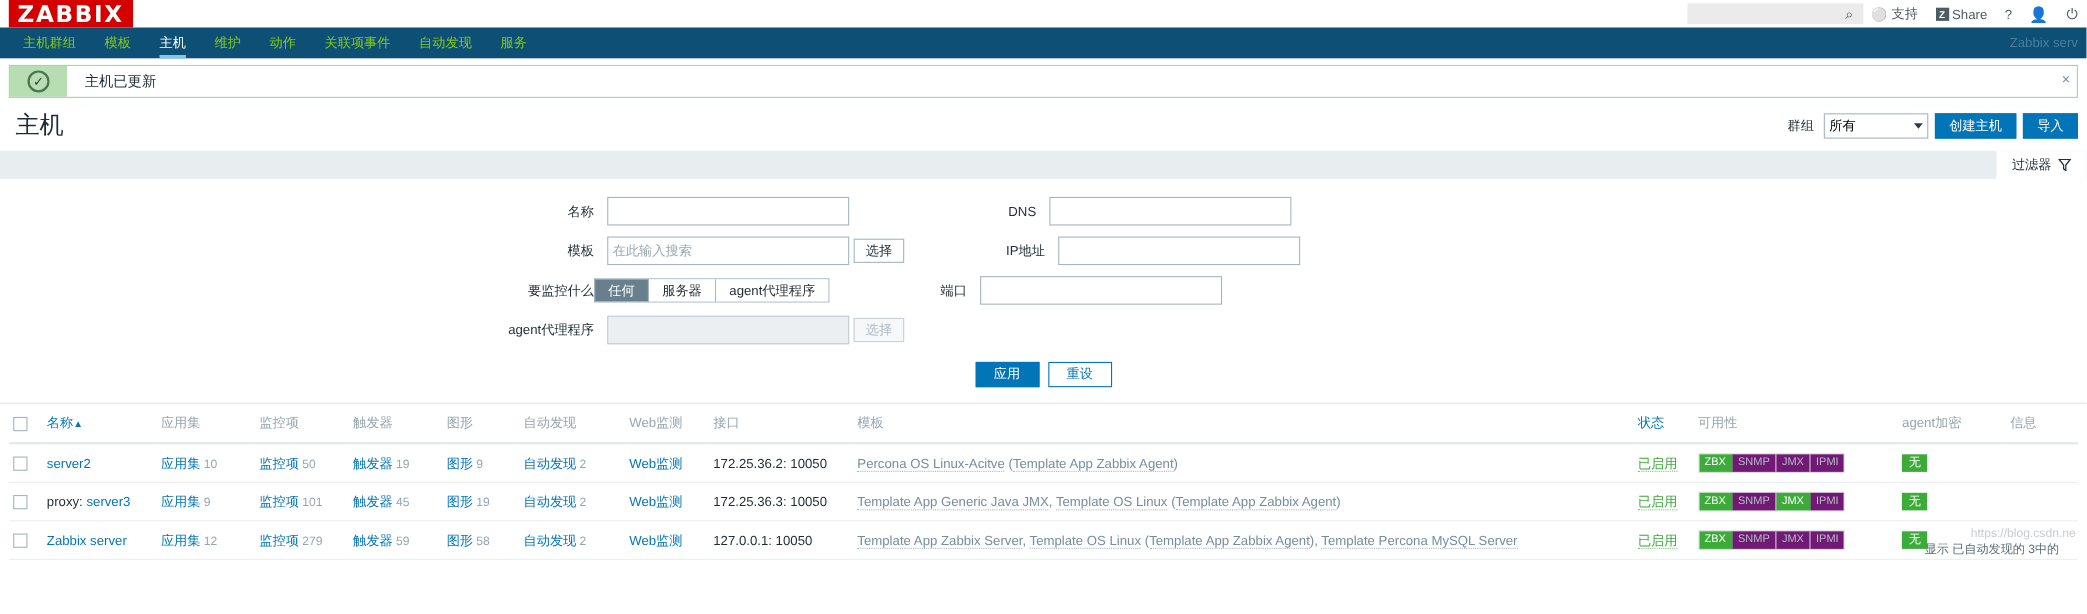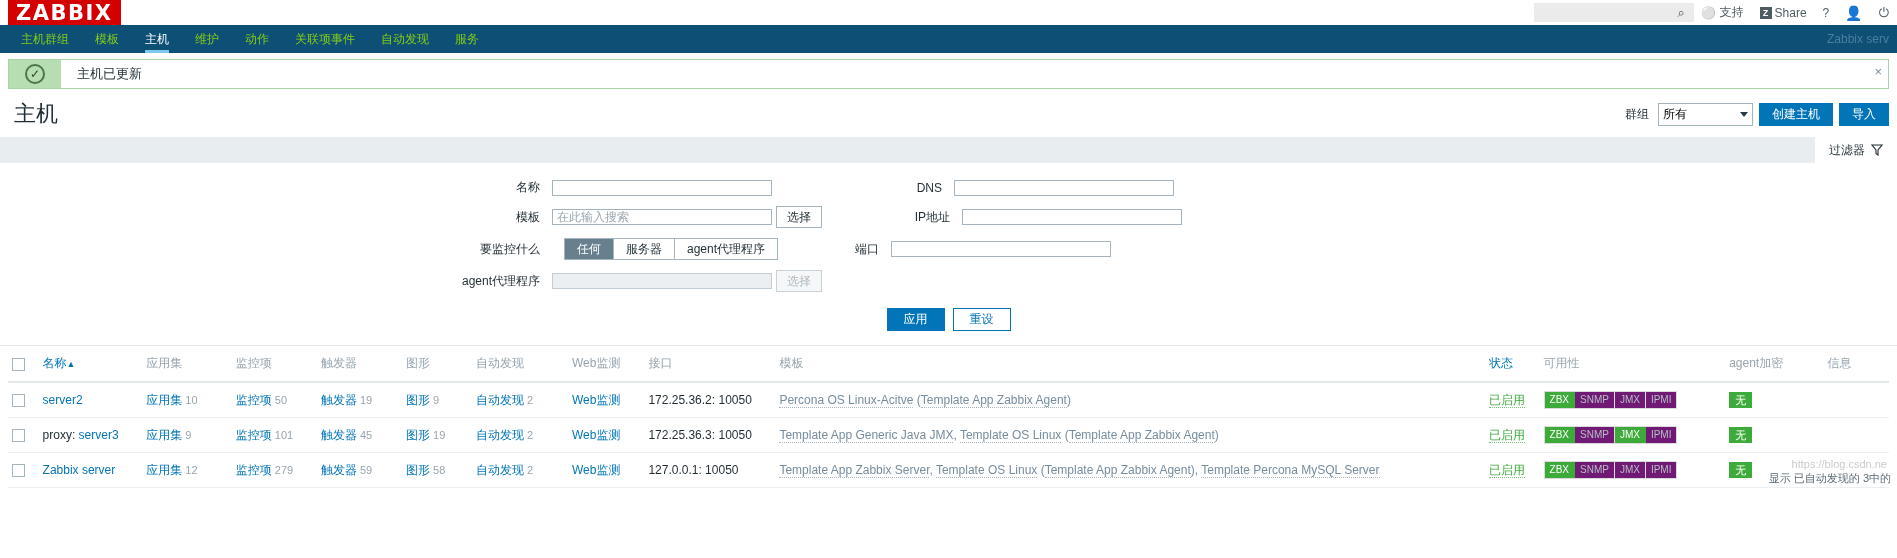--- a/index.html
+++ b/index.html
@@ -167,21 +167,21 @@
   
   .filterform {
     background:#ffffff;
     padding:16px 0 14px 0;
     border-bottom:1px solid #dfe4e7;
     position:relative;
   }
   .frow { display:flex; align-items:center; margin-bottom:10px; }
   .lbl { text-align:right; font-size:12px; color:#1f2c33; }
   .inp {
-    border:1px solid #a5b5c0; background:#fff; height:16px;
+    border:1px solid #a5b5c0; background:#fff; height:26px;
     font-size:12px; padding:0 4px; outline:none;
     font-family:"Liberation Sans", sans-serif;
     color:#1f2c33;
   }
   .inp::placeholder { color:#9aa7b0; }
   .inp:disabled { background:#eceff1; border-color:#c3ccd3; }
   .btn-sel {
     border:1px solid #a5b5c0; background:#fff; height:22px;
     padding:0 10px; font-size:12px; cursor:pointer; margin-left:4px;
     font-family:"Liberation Sans", sans-serif; color:#1f2c33;
@@ -241,21 +241,21 @@
   .avail span.ok { background:#3dab3a; color:#fff; border-color:#3dab3a; }
   .encnone {
     display:inline-block; background:#3dab3a; color:#fff;
     font-size:11px; padding:2px 6px; line-height:12px;
   }
   .watermark {
     position:absolute; right:10px; bottom:18px;
     font-size:11px; color:#c8ccd0; pointer-events:none;
   }
   .hintpop {
-    position:absolute; right:6px; bottom:2px;
+    position:absolute; right:25px; bottom:2px;
     font-size:11px; color:#5b6b76;
   }
   .tablewrap { position:relative; padding:0 8px; }
 </style>
 </head>
 <body>
 
 <div class="topbar">
   <div class="logo">ZABBIX</div>
   <div class="topright">
@@ -338,21 +338,21 @@
   <div class="frow">
     <div class="lbl" style="width:540px;">模板</div>
     <input class="inp" style="width: 220px; margin-left: 12px;" placeholder="在此输入搜索">
     <button class="btn-sel">选择</button>
     <div class="lbl" style="width:100px;margin-left:28px;">IP地址</div>
     <input class="inp" style="width: 220px; margin-left: 12px;" value="">
   </div>
 
   <div class="frow">
     <div class="lbl" style="width:540px;">要监控什么</div>
-    <div class="radiogrp" style="margin-left:24px;text-align:center;" id="radiogrp">
+    <div class="radiogrp" style="margin-left:0;text-align:center;" id="radiogrp">
         <span class="on">任何</span>
         <span>服务器</span>
         <span>agent代理程序</span>
       </div>
     <div class="lbl" style="width:100px;margin-left:auto;">端口</div>
     <input class="inp" style="width: 220px; margin-left: 12px; margin-right: 786px;" value="">
   </div>
 
   <div class="frow">
     <div class="lbl" style="width:540px;">agent代理程序</div>

